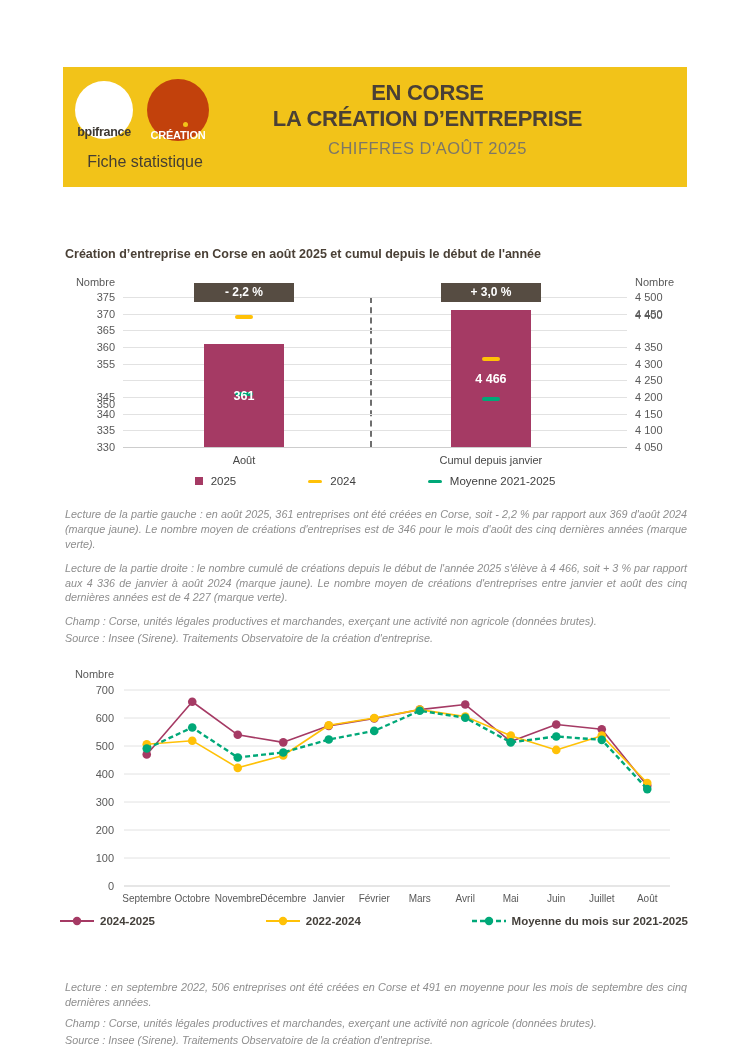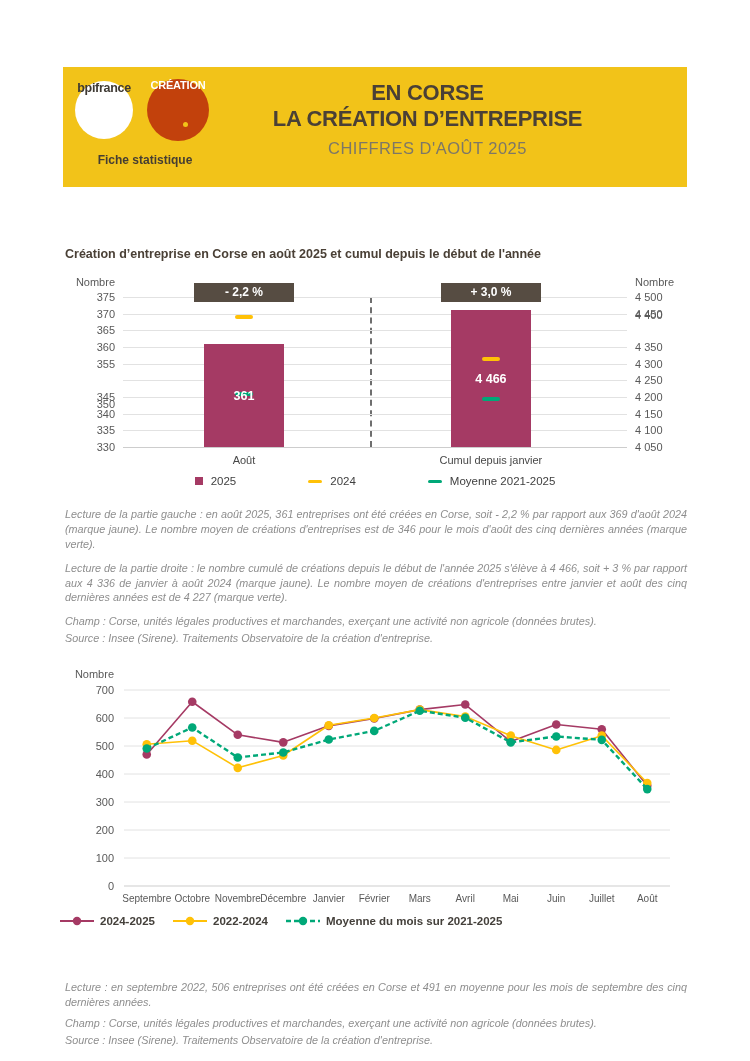--- a/index.html
+++ b/index.html
@@ -1,27 +1,27 @@
 <!DOCTYPE html>
 <html><head>
 <meta charset="utf-8">
 <style>
   html,body{margin:0;padding:0;background:#ffffff;}
   .page{position:relative;width:750px;height:1061px;background:#ffffff;overflow:hidden;
         font-family:"Liberation Sans",sans-serif;color:#4A4036;}
 
   
   .band{position:absolute;left:63px;top:67px;width:624px;height:120px;background:#F2C319;}
-  .circle{position:absolute;border-radius:50%;display:flex;align-items:flex-start;justify-content:center;}
+  .circle{position:absolute;border-radius:50%;display:flex;align-items:flex-end;justify-content:center;}
   .circle.white{left:12px;top:14px;width:58px;height:58px;background:#ffffff;}
   .circle.white span{font-weight:bold;font-size:12.5px;color:#3E3933;letter-spacing:-0.3px;}
   .circle.dark{left:84px;top:12px;width:62px;height:62px;background:#c2410c;}
   .circle.dark span{font-weight:bold;font-size:11px;color:#ffffff;letter-spacing:-0.2px;}
   .circle .dot{position:absolute;left:36px;bottom:14px;width:5px;height:5px;border-radius:50%;background:#F2C319;}
-  .fiche{position:absolute;left:8px;top:86px;width:148px;text-align:center;font-weight:bold;font-size:12px;color:#453E33;}
+  .fiche{position:absolute;left:8px;top:86px;width:148px;text-align:center;font-weight:normal;font-size:16px;color:#453E33;}
   .band-title{position:absolute;left:150px;right:45px;top:13px;text-align:center;}
   .band-title .t1{font-size:22px;line-height:26px;font-weight:800;letter-spacing:-0.3px;color:#4A4036;}
   .band-title .t2{margin-top:7px;font-size:16.5px;color:#7D7767;letter-spacing:0.5px;}
 
   
   .sec-title{position:absolute;left:65px;width:622px;font-size:12.5px;font-weight:bold;color:#4A4036;}
 
   
   .bar-chart{position:absolute;left:65px;top:272px;width:620px;height:232px;}
   .bc-col{position:absolute;top:0;bottom:0;width:58px;font-size:11px;color:#595959;}
@@ -48,21 +48,21 @@
   .sw-dash{width:14px;height:3px;border-radius:1.5px;display:inline-block;}
 
   
   .texts{position:absolute;left:65px;width:622px;font-size:10.8px;font-style:italic;color:#8E8E8E;line-height:1.38;}
   .texts p{margin:0;}
   .texts p.lec{text-align:justify;margin-bottom:9px;}
   .texts p.meta{margin-bottom:2px;}
 
   
   .line-chart{position:absolute;left:60px;top:664px;width:628px;}
-  .lc-legend{display:flex;justify-content:flex-start;gap:18px;align-items:center;
+  .lc-legend{display:flex;justify-content:space-between;gap:18px;align-items:center;
              font-weight:bold;font-size:11.5px;color:#44403B;margin-top:3px;}
   .lc-legend .item{display:flex;align-items:center;gap:6px;}
 
   
   .footer{position:absolute;left:65px;top:1014px;width:620px;display:flex;align-items:center;
           font-size:11px;font-weight:bold;color:#3A3A3A;}
   .footer .sep{width:1px;height:13px;background:#4A4036;margin:0 11px;}
   .footer .pagenum{margin-left:auto;color:#F0B323;font-size:12px;}
 </style>
 </head>

